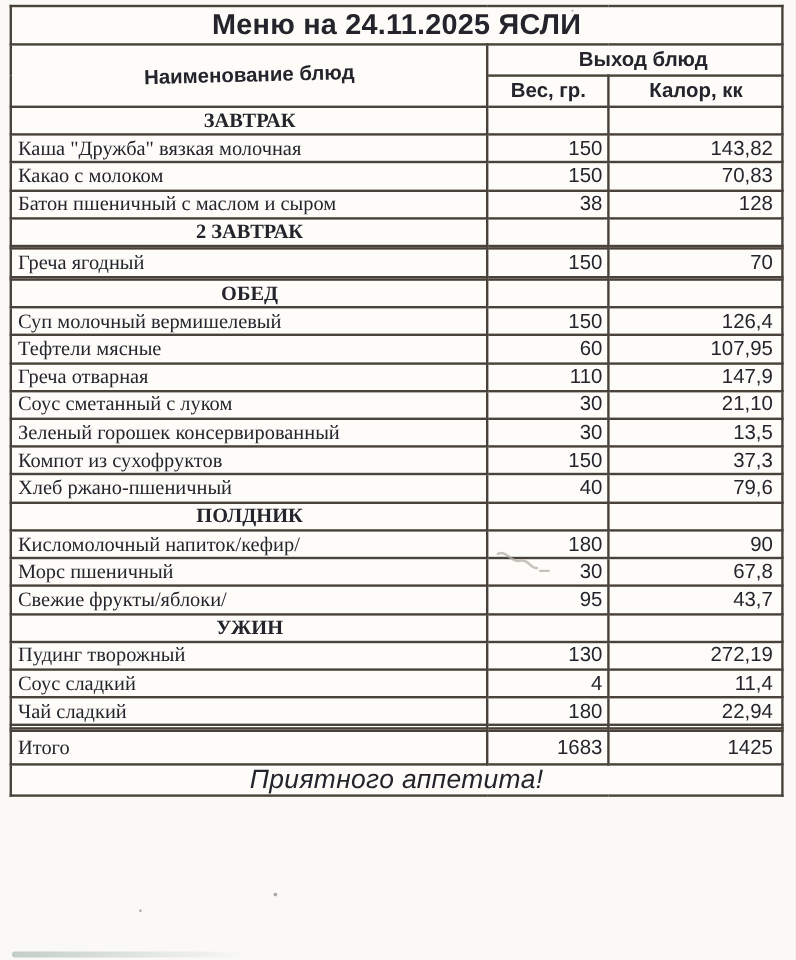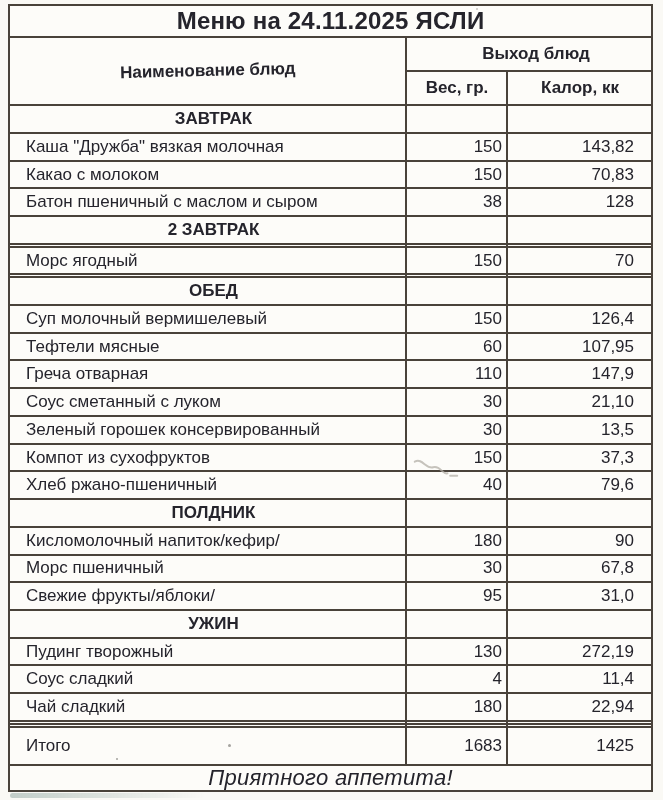--- a/index.html
+++ b/index.html
@@ -6,21 +6,21 @@
   .page{
     position:relative;
     width:663px;height:800px;
     background:#faf9f5;
     font-family:"Liberation Sans", sans-serif;
     color:#25242c;
     overflow:hidden;
   }
   table.menu{
     position:absolute;left:8px;top:4px;
-    width:643px;height:788px;
+    width:643px;height:660px;
     border-collapse:collapse;
     table-layout:fixed;
   }
   .menu td{
     border:2px solid #49423a;
     background:#fdfcf9;
     font-size:17px;
     line-height:1.05;
     padding:0 4px;
     vertical-align:middle;
@@ -28,24 +28,24 @@
     white-space:nowrap;
   }
   td.title-cell{
     font-size:24px;font-weight:bold;text-align:center;height:30px;
     letter-spacing:.2px;
   }
   td.name-header-cell{text-align:center;font-weight:bold;}
   .tilt{display:inline-block;transform:rotate(-1.4deg);}
   td.group-header-cell{text-align:center;font-weight:bold;padding-left:18px;}
   td.sub-header-cell{text-align:center;font-weight:bold;padding-left:5px;}
-  td.c-name{text-align:left;padding-left:16px;}
+  td.c-name{text-align:left;padding-left:5px;font-family:Liberation Serif, serif;}
   td.section-name{text-align:center;font-weight:bold;}
   td.c-weight{text-align:right;padding-right:4px;margin-left:20px;}
-  td.c-cal{text-align:right;padding-right:17px;}
+  td.c-cal{text-align:right;padding-right:7px;}
   td.footer-cell{
     text-align:center;font-style:italic;font-size:22px;height:24px;
     letter-spacing:.3px;
   }
   
   .squiggle{position:absolute;left:412px;top:459px;opacity:.75;transform:rotate(8deg);pointer-events:none;}
   .smear{
     position:absolute;left:10px;top:793px;width:195px;height:5px;
     background:linear-gradient(90deg, rgba(148,170,164,.55), rgba(148,170,164,0));
     border-radius:3px;filter:blur(.6px);pointer-events:none;
@@ -106,21 +106,21 @@
           <td class="c-name section-name">2 ЗАВТРАК</td>
           <td class="c-weight"></td>
           <td class="c-cal"></td>
         </tr>
         <tr>
           <td class="c-name"></td>
           <td class="c-weight"></td>
           <td class="c-cal"></td>
         </tr>
         <tr>
-          <td class="c-name">Морс ягодный</td>
+          <td class="c-name">Греча ягодный</td>
           <td class="c-weight">150</td>
           <td class="c-cal">70</td>
         </tr>
         <tr>
           <td class="c-name"></td>
           <td class="c-weight"></td>
           <td class="c-cal"></td>
         </tr>
         <tr>
           <td class="c-name section-name">ОБЕД</td>
@@ -173,21 +173,21 @@
           <td class="c-cal">90</td>
         </tr>
         <tr>
           <td class="c-name">Морс пшеничный</td>
           <td class="c-weight">30</td>
           <td class="c-cal">67,8</td>
         </tr>
         <tr>
           <td class="c-name">Свежие фрукты/яблоки/</td>
           <td class="c-weight">95</td>
-          <td class="c-cal">31,0</td>
+          <td class="c-cal">43,7</td>
         </tr>
         <tr>
           <td class="c-name section-name">УЖИН</td>
           <td class="c-weight"></td>
           <td class="c-cal"></td>
         </tr>
         <tr>
           <td class="c-name">Пудинг творожный</td>
           <td class="c-weight">130</td>
           <td class="c-cal">272,19</td>

